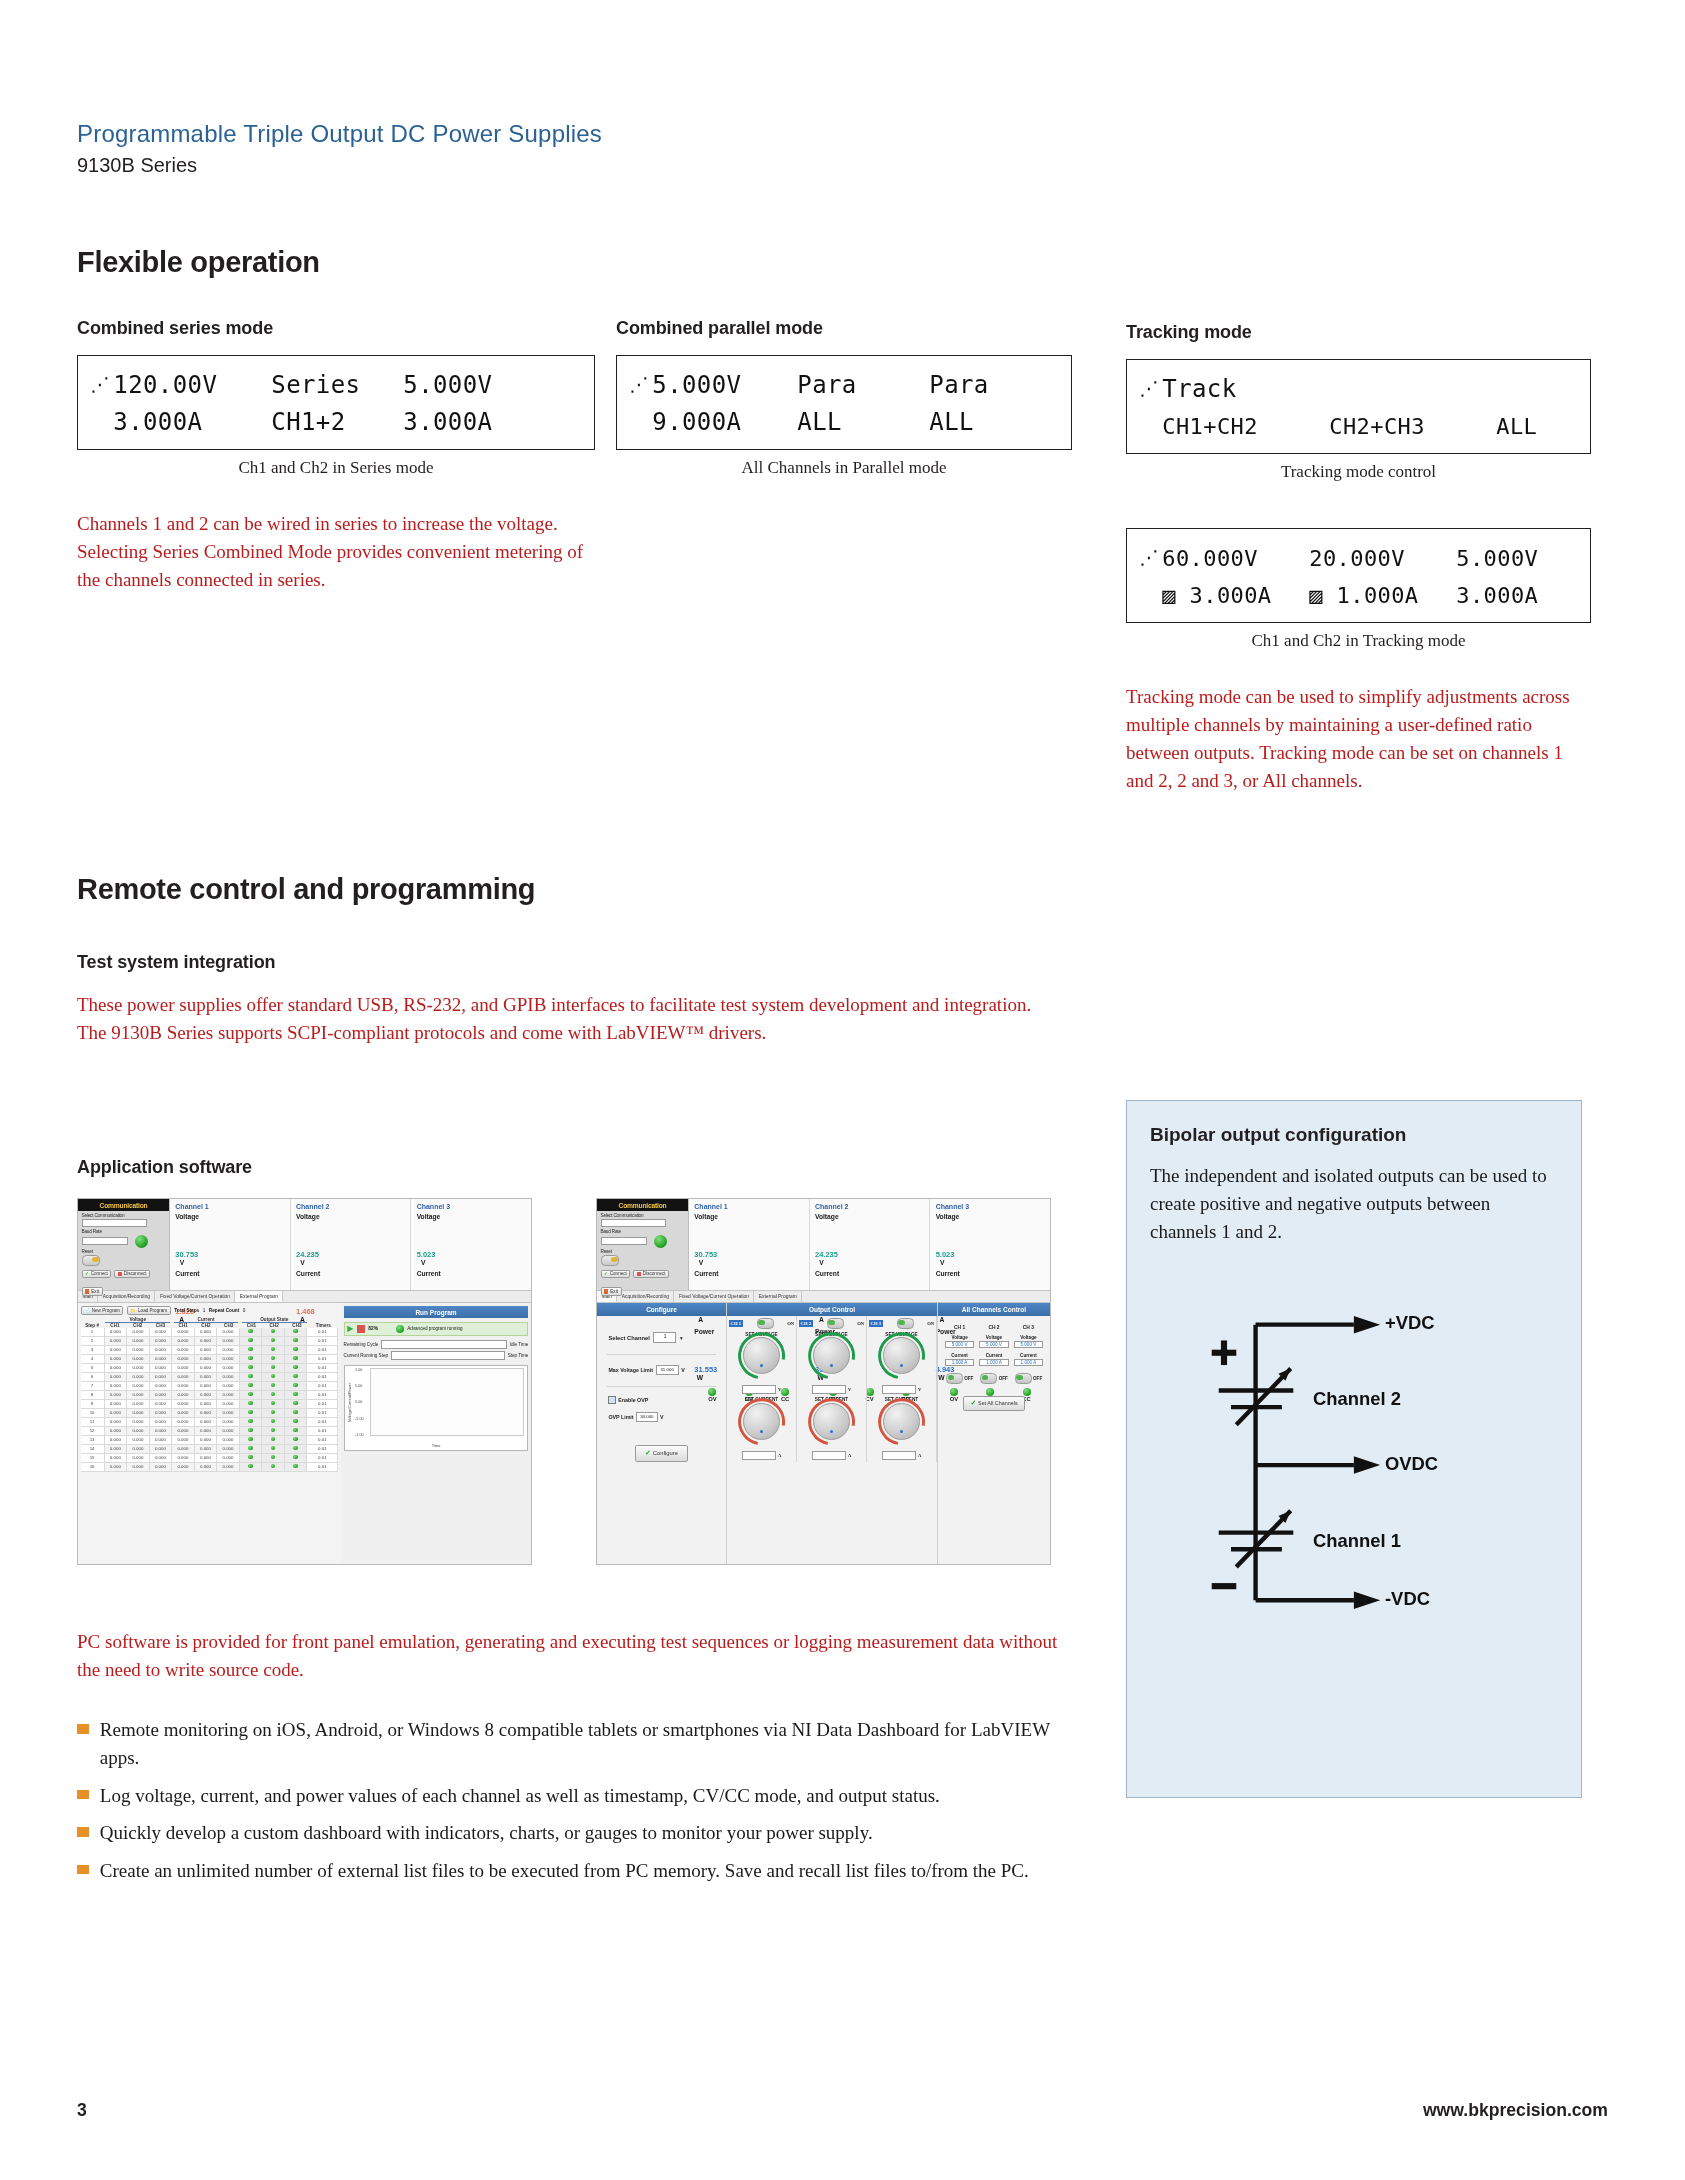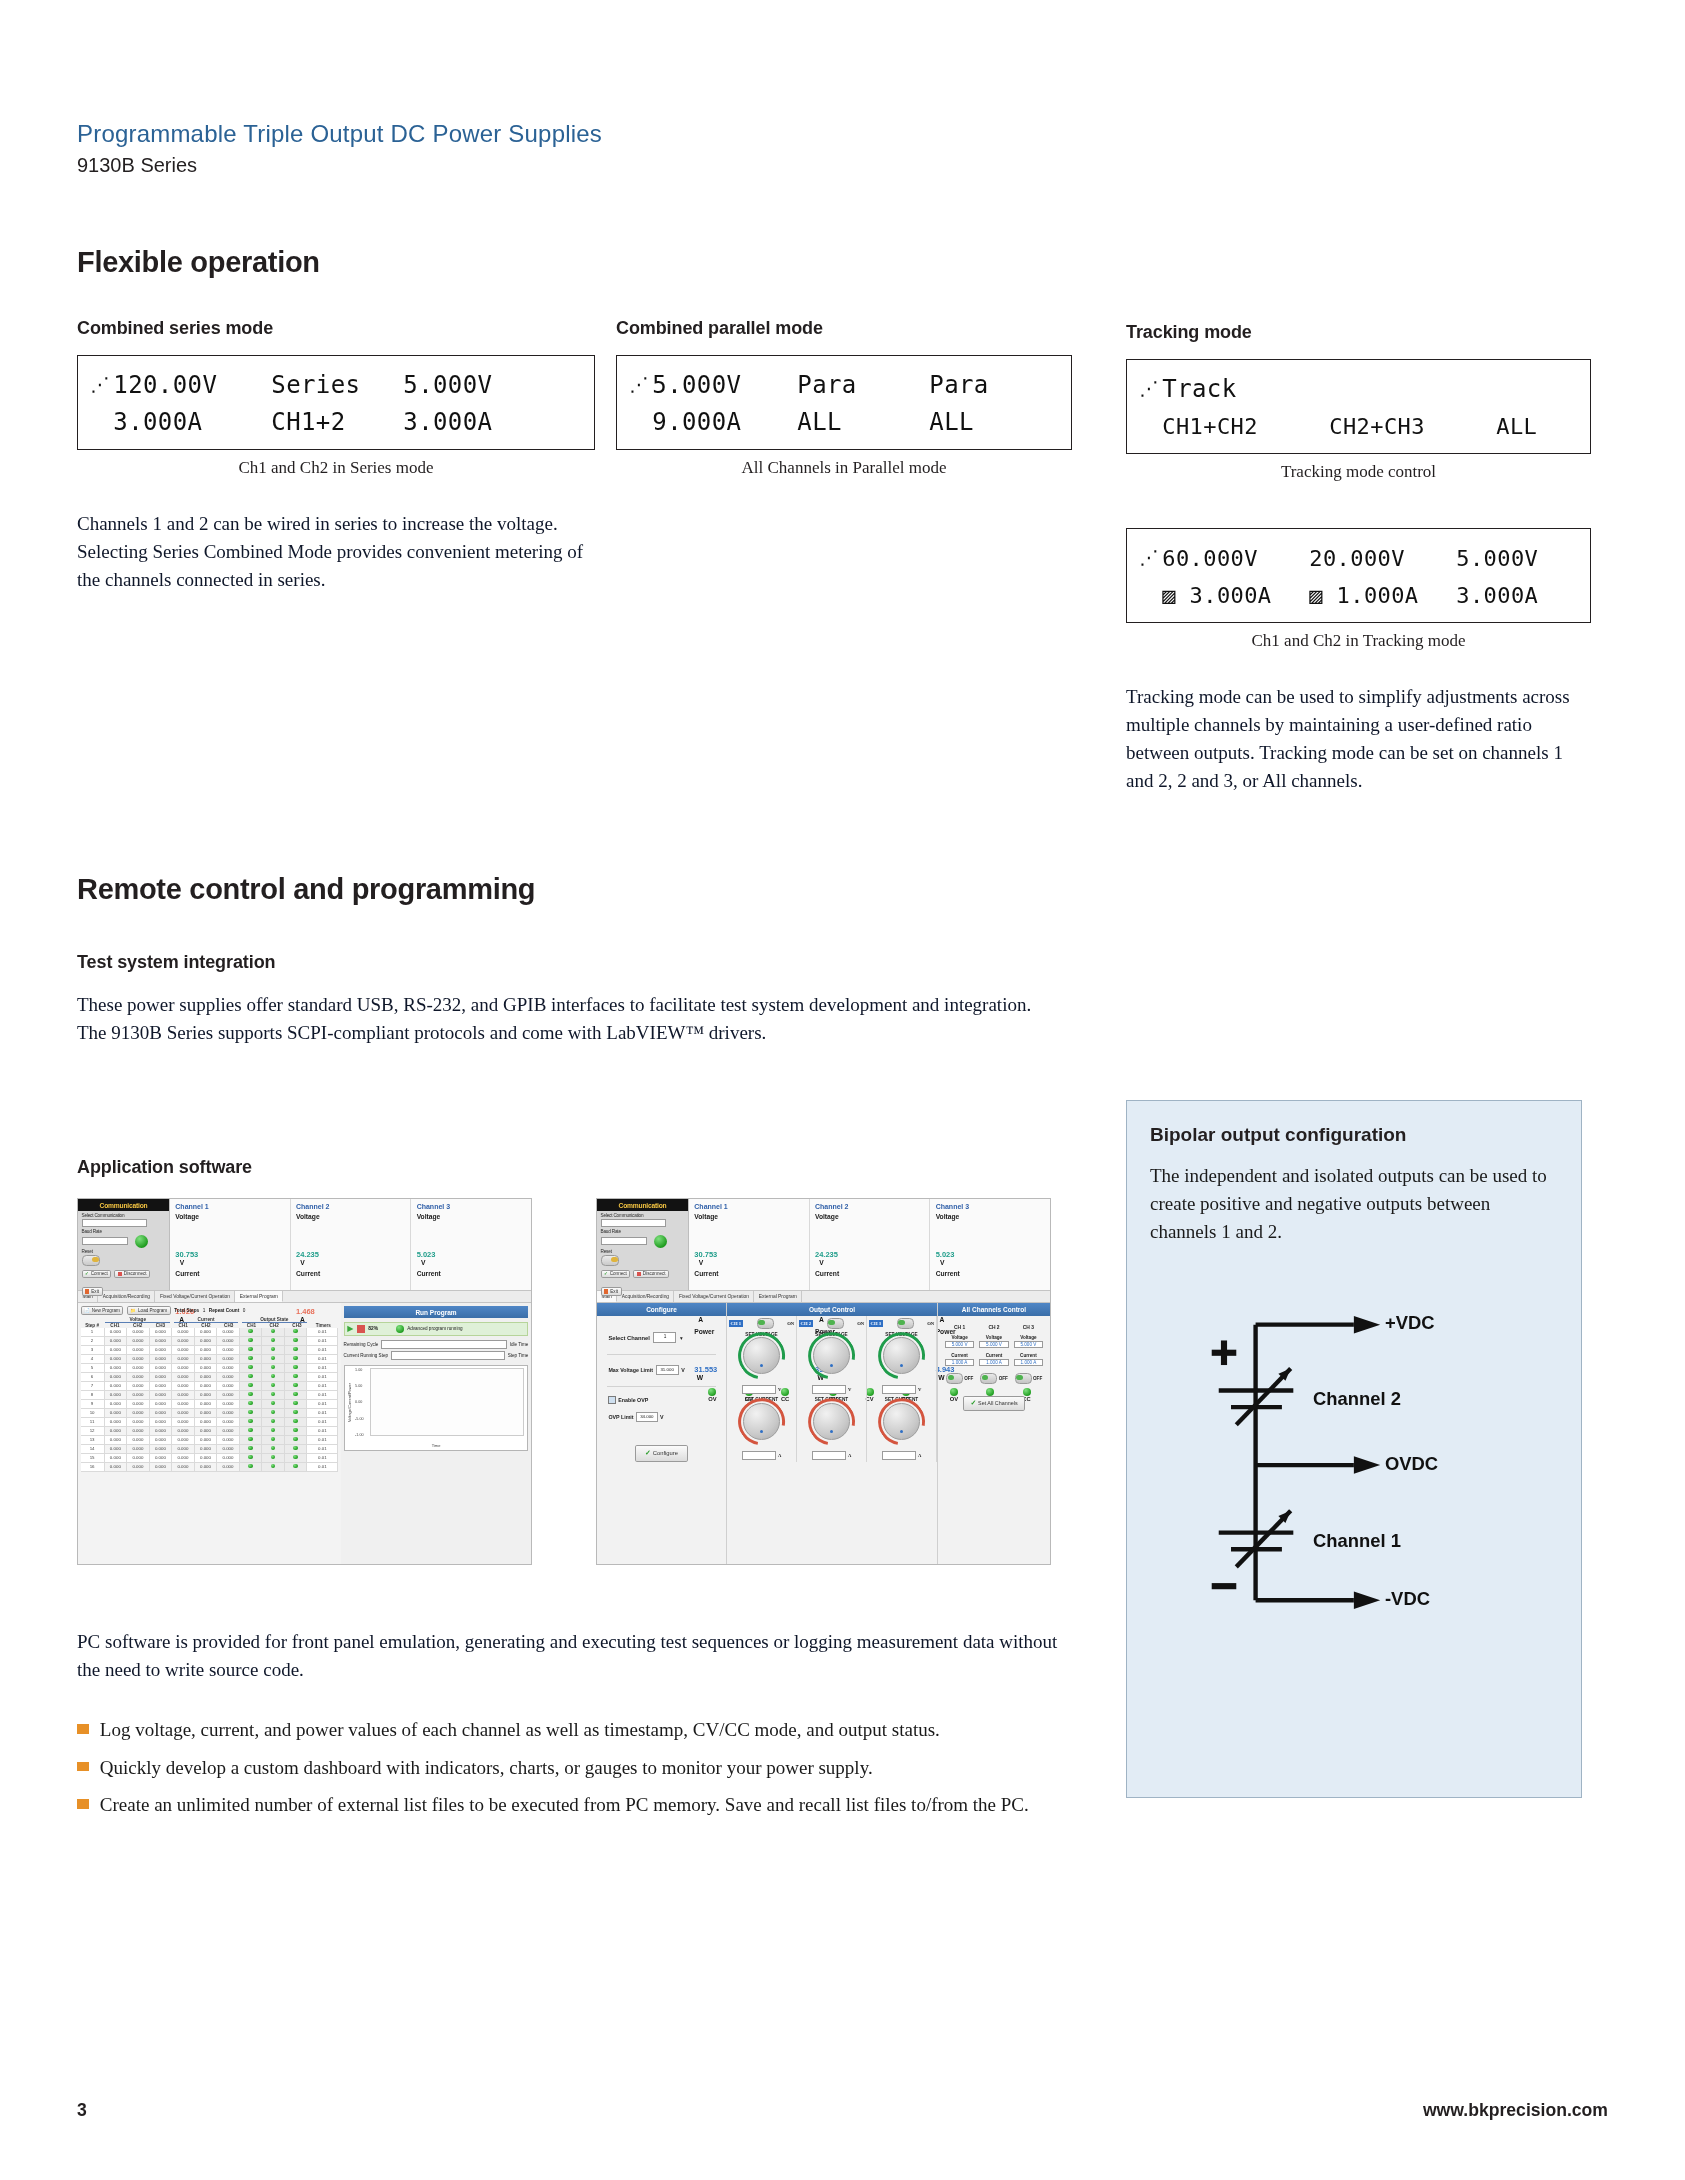--- a/index.html
+++ b/index.html
@@ -66,21 +66,21 @@
     font-size:19.3px;line-height:1;color:#111;text-align:left;
   }
   .lcd-spacer{flex:0 0 23px;}
   .caption{
     text-align:center;font-size:17px;color:#231f20;
     margin-top:8px;font-family:"Liberation Serif", serif;
   }
 
   
   p.body{
-    font-size:19px;line-height:1.47;color:#0f172a;margin:0;
+    font-size:19px;line-height:1.47;color:#b91c1c;margin:0;
     font-family:"Liberation Serif", serif;
   }
 
   
   .callout{
     position:absolute;left:1126px;top:1100px;width:456px;height:698px;
     background:#e2ecf5;border:0.9px solid #9fb3c4;box-sizing:border-box;
     padding:23px 23px 0 23px;
   }
   .callout-title{
@@ -1123,20 +1123,24 @@
       <span class="circ-label" style="left:163px;top:265px;">Channel 1</span>
     </div>
 
   </div>
 
   <p class="body" style="position:absolute;left:77px;top:1628px;width:983px;">PC software is provided for front panel emulation, generating and executing test sequences or logging measurement data without the need to write source code.</p>
 
   <div class="bullets" id="bullet-list">
       <div class="bul">
         <span class="sq"></span>
+        <span class="btxt">Remote monitoring on iOS, Android, or Windows 8 compatible tablets or smartphones via NI Data Dashboard for LabVIEW apps.</span>
+      </div>
+      <div class="bul">
+        <span class="sq"></span>
         <span class="btxt">Log voltage, current, and power values of each channel as well as timestamp, CV/CC mode, and output status.</span>
       </div>
       <div class="bul">
         <span class="sq"></span>
         <span class="btxt">Quickly develop a custom dashboard with indicators, charts, or gauges to monitor your power supply.</span>
       </div>
       <div class="bul">
         <span class="sq"></span>
         <span class="btxt">Create an unlimited number of external list files to be executed from PC memory. Save and recall list files to/from the PC.</span>
       </div>

